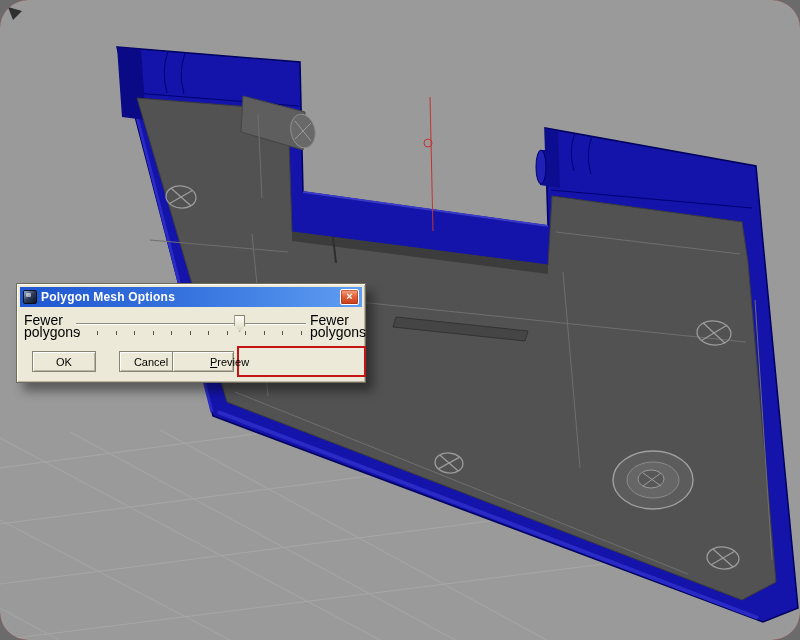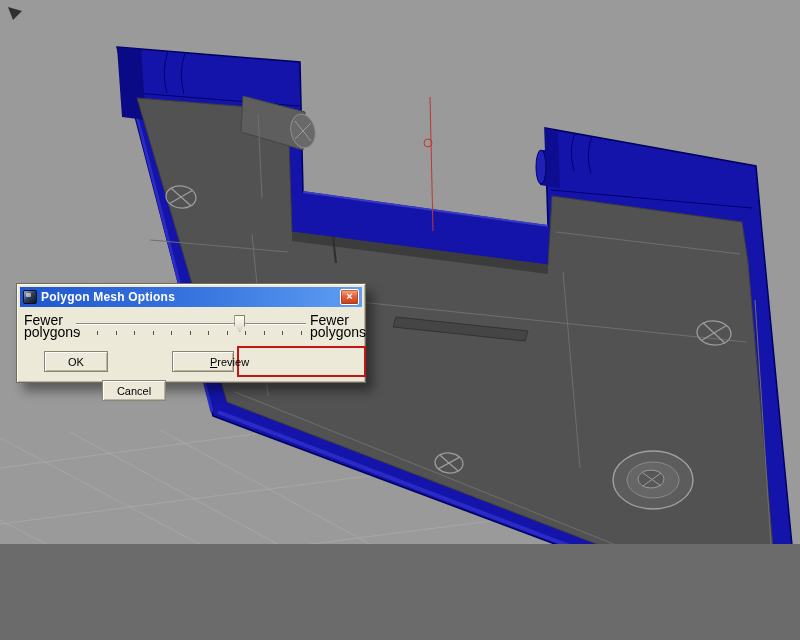--- a/index.html
+++ b/index.html
@@ -1,19 +1,19 @@
 <!DOCTYPE html>
 <html><head>
 <meta charset="utf-8">
 <style>
   * { margin:0; padding:0; box-sizing:border-box; }
   html,body { background:#6b6b6b; }
   body { font-family:"Liberation Sans", sans-serif; }
 
-  .stage { position:relative; width:800px; height:544px; overflow:hidden; background:#b91c1c; }
+  .stage { position:relative; width:800px; height:640px; overflow:hidden; background:#b91c1c;border-radius:28px; }
 
   .scene { position:absolute; inset:0; display:block; }
 
   
   .dialog {
     position:absolute; left:16px; top:283px; width:350px; height:100px;
     background:#ece9d8; border:1px solid #6f6c5e; padding:3px;
     box-shadow: inset 1px 1px 0 #fffef4, inset -1px -1px 0 #b9b5a2, 7px 8px 10px rgba(0,0,0,.42);
   }
   .titlebar {
@@ -47,23 +47,23 @@
     border:1px solid #86836c;
     clip-path:polygon(0 0,100% 0,100% 62%,50% 100%,0 62%);
   }
   .buttons { position:absolute; left:8px; right:4px; bottom:5px; height:26px; }
   button.xp {
     position:absolute; top:3px; height:21px; cursor:pointer;
     background:#ece9d8; border:1px solid #888573; color:#000;
     box-shadow: inset 1px 1px 0 #fff, inset -1px -1px 0 #b9b5a2;
     font:11px "Liberation Sans", sans-serif;
   }
-  .ok       { left:16px;   width:64px; border-color:#44443c;
+  .ok       { left:4px;   width:64px; border-color:#44443c;
               box-shadow: inset 1px 1px 0 #fff, inset -1px -1px 0 #b9b5a2, 0 0 0 1px #44443c; }
-  .cancel   { left:74px;  width:64px;margin-top:29px; }
+  .cancel   { left:91px;  width:64px; }
   .preview  { left:144px; width:62px;padding-left:37px; }
   .detailed { left:214px; width:120px; }
   .annotation {
     position:absolute; left:209px; top:-2px; width:129px; height:31px;
     border:2px solid #c41414; pointer-events:none;
   }
 </style>
 </head>
 <body>
 

